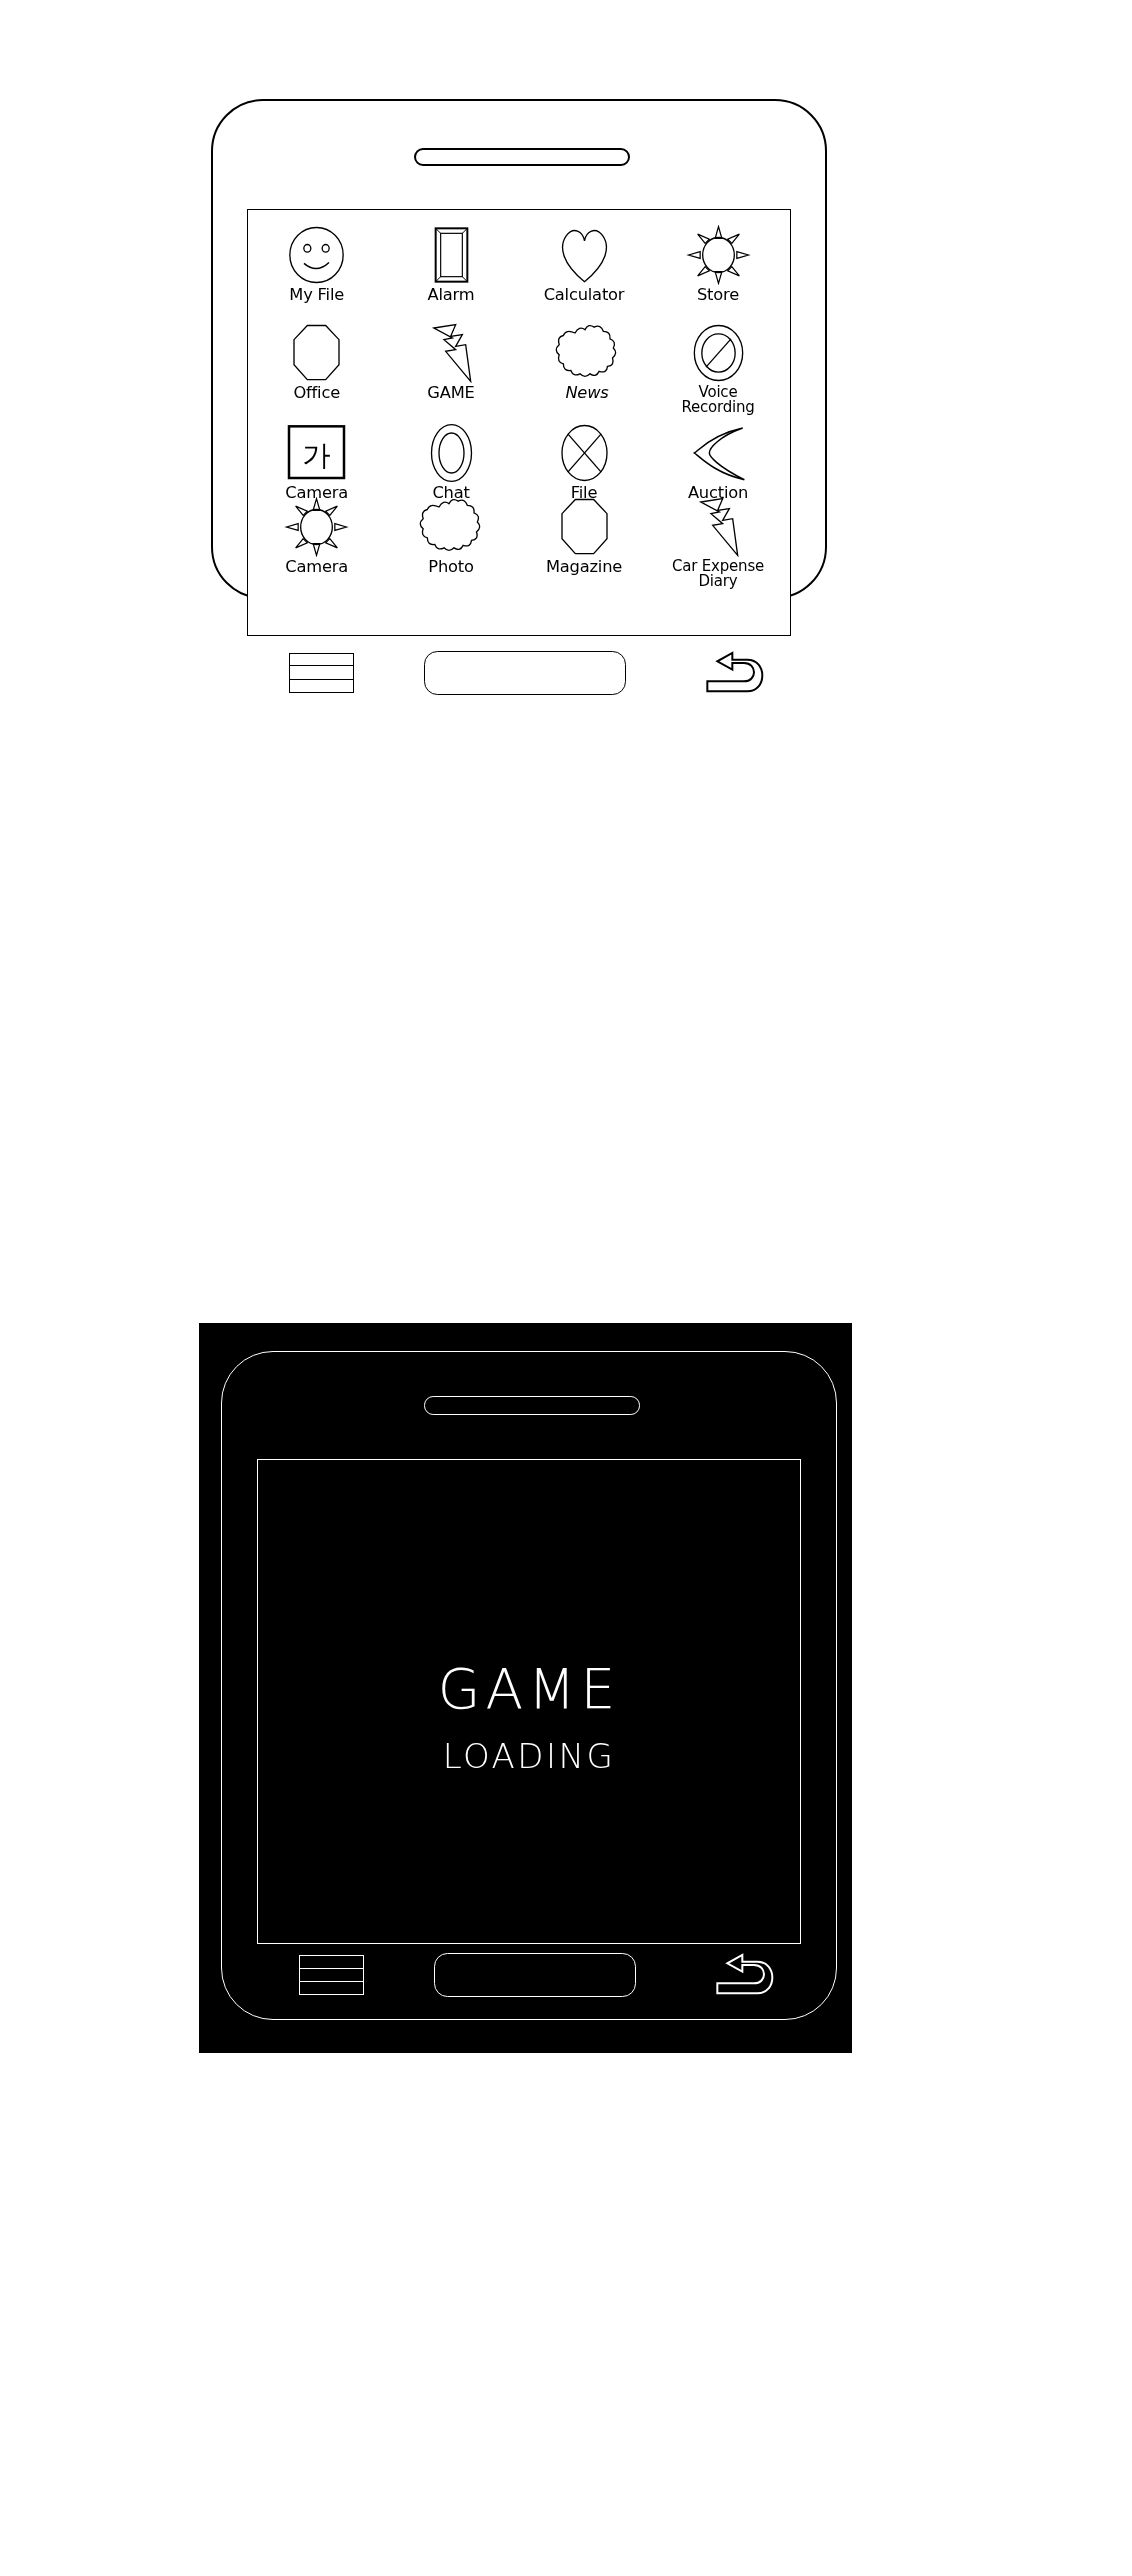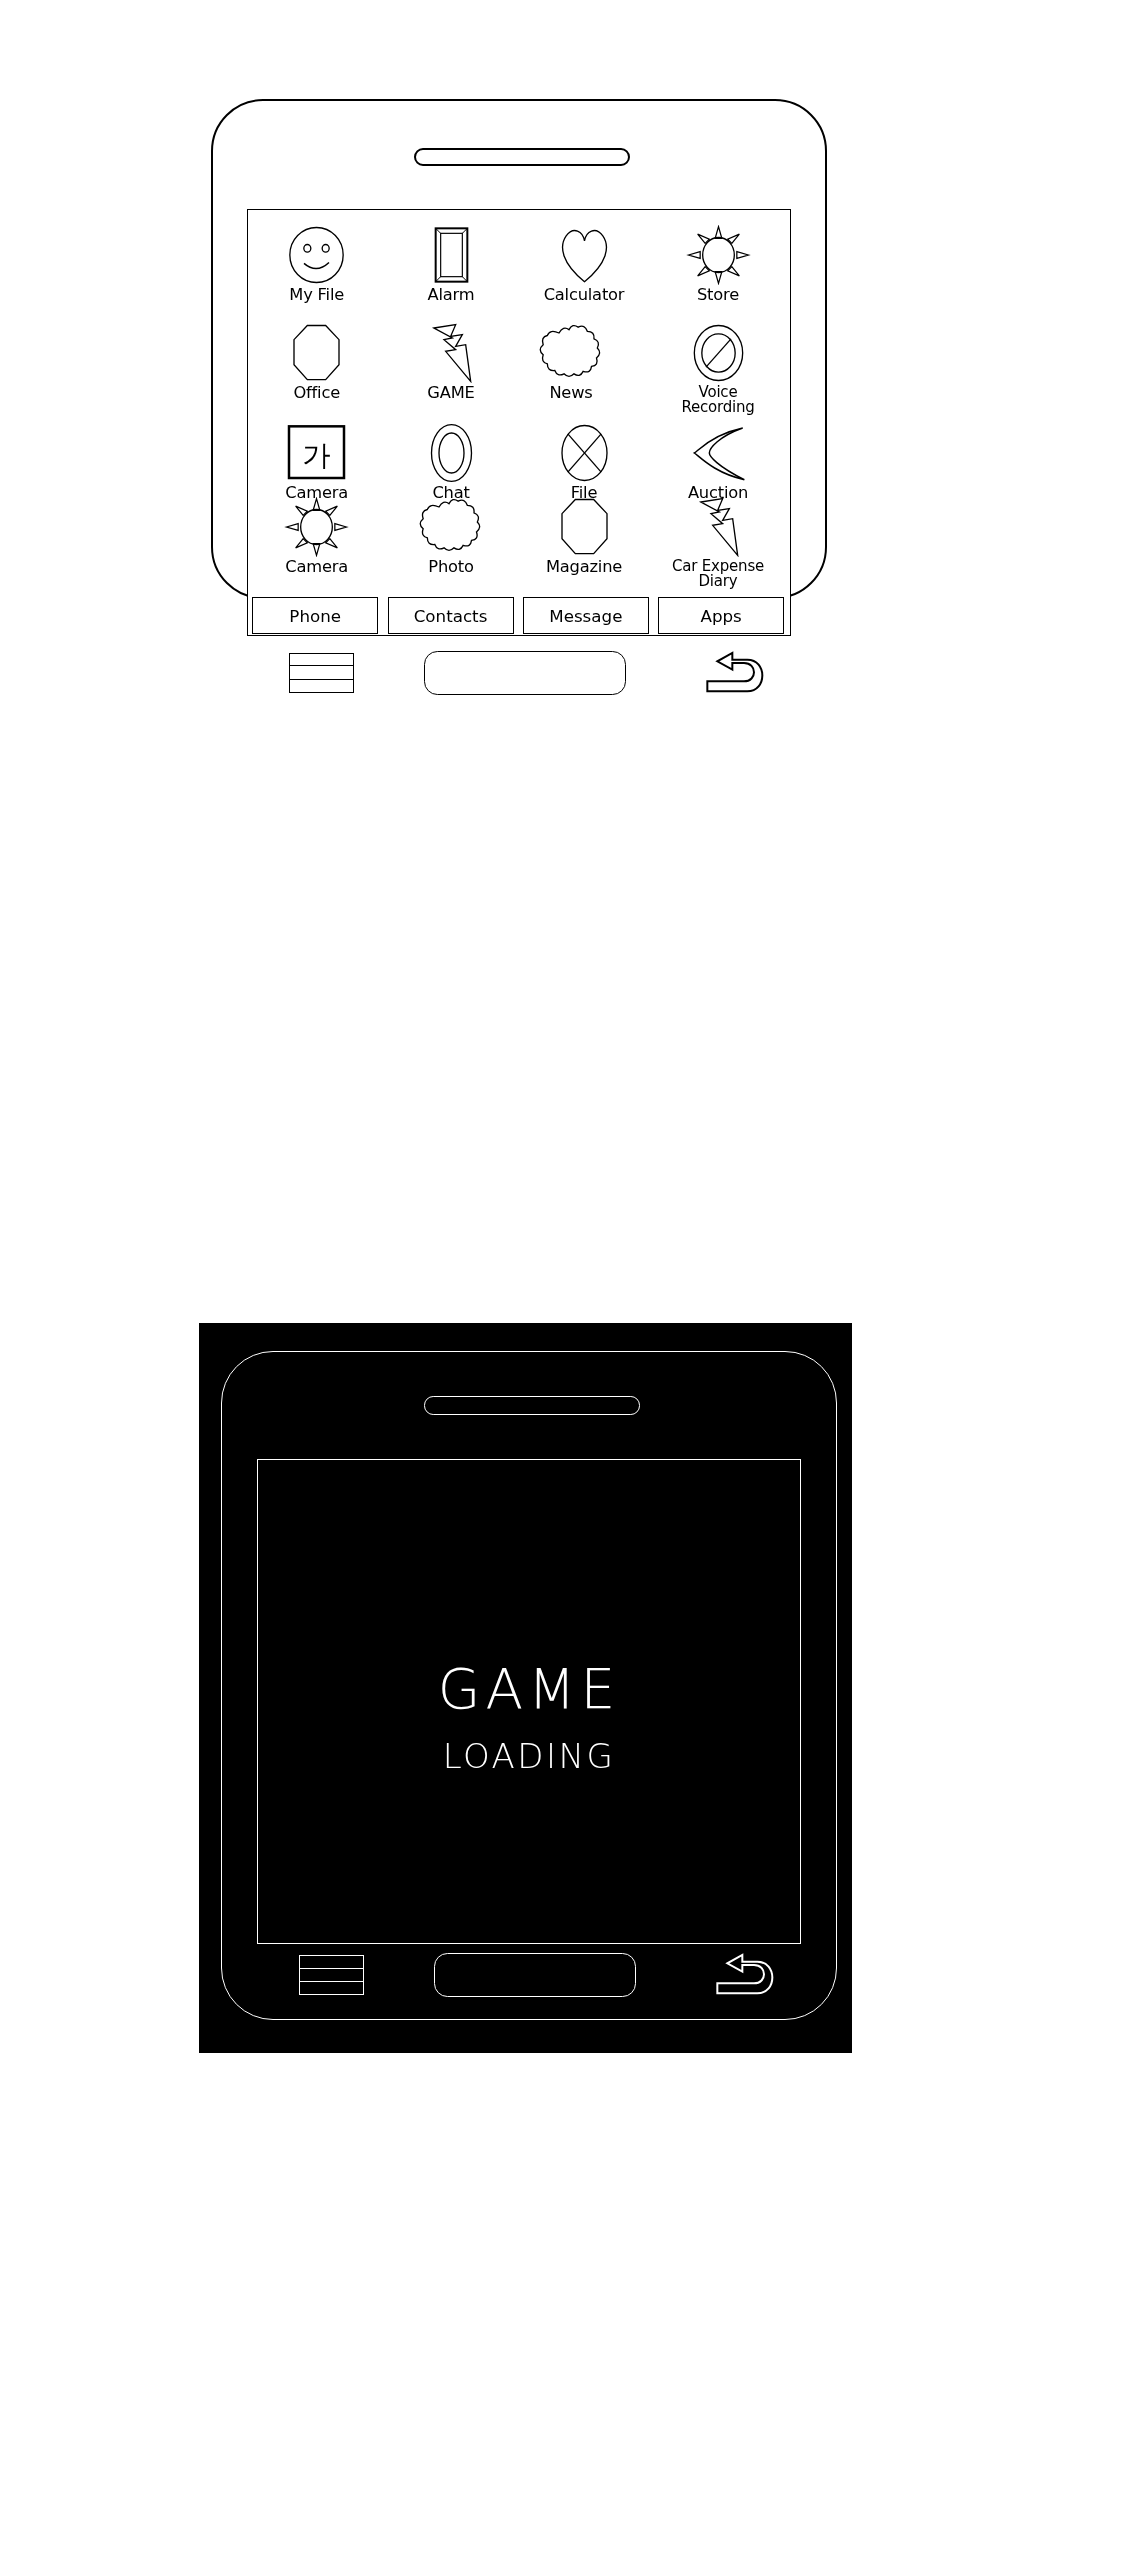--- a/index.html
+++ b/index.html
@@ -187,21 +187,21 @@
 
           <div class="icell" style="left:136px;">
             <span class="iglyph">
               <svg width="75" height="60" viewBox="0 0 90 72">
                 <path d="M24 6 L50 2 L44 16 L58 14 L50 28 L62 26 L68 70 L38 34 L50 32 L36 20 L46 18 Z" fill="none" stroke="#000" stroke-width="1.6" stroke-linejoin="miter"></path>
               </svg>
             </span>
             <div class="ilabel">GAME</div>
           </div>
 
-          <div class="icell" style="left:256px;">
+          <div class="icell" style="left:272px;font-style:italic;">
             <span class="iglyph">
               <svg width="75" height="60" viewBox="0 0 90 72">
                 <path d="M30 12 q5 -9 12 -4 q4 -8 11 -3 q8 -4 11 5 q9 0 8 9 q8 3 4 11
                          q6 6 -1 12 q3 9 -6 10 q-1 9 -10 6 q-4 8 -11 3 q-6 6 -12 0
                          q-8 4 -11 -4 q-9 1 -9 -8 q-8 -2 -5 -11 q-7 -6 0 -12 q-3 -9 5 -11 q3 -8 14 -3 Z" fill="none" stroke="#000" stroke-width="1.6"></path>
               </svg>
             </span>
             <div class="ilabel">News</div>
           </div>
 
@@ -304,26 +304,20 @@
                 <path d="M24 6 L50 2 L44 16 L58 14 L50 28 L62 26 L68 70 L38 34 L50 32 L36 20 L46 18 Z" fill="none" stroke="#000" stroke-width="1.6" stroke-linejoin="miter"></path>
               </svg>
             </span>
             <div class="ilabel sm">Car Expense
 Diary</div>
           </div>
         </div>
 
       </div>
 
-      <div class="dock">
-        <div class="dockbtn">Phone</div>
-        <div class="dockbtn">Contacts</div>
-        <div class="dockbtn">Message</div>
-        <div class="dockbtn">Apps</div>
-      </div>
     </div>
 
     <div class="hw1">
       <div class="hw-menu">
         <i style="top:11.7px;"></i>
           <i style="top:25px;"></i>
       </div>
       <div class="hw-home"></div>
       <div class="hw-back">
         <svg width="70" height="44" viewBox="0 0 84 52">

